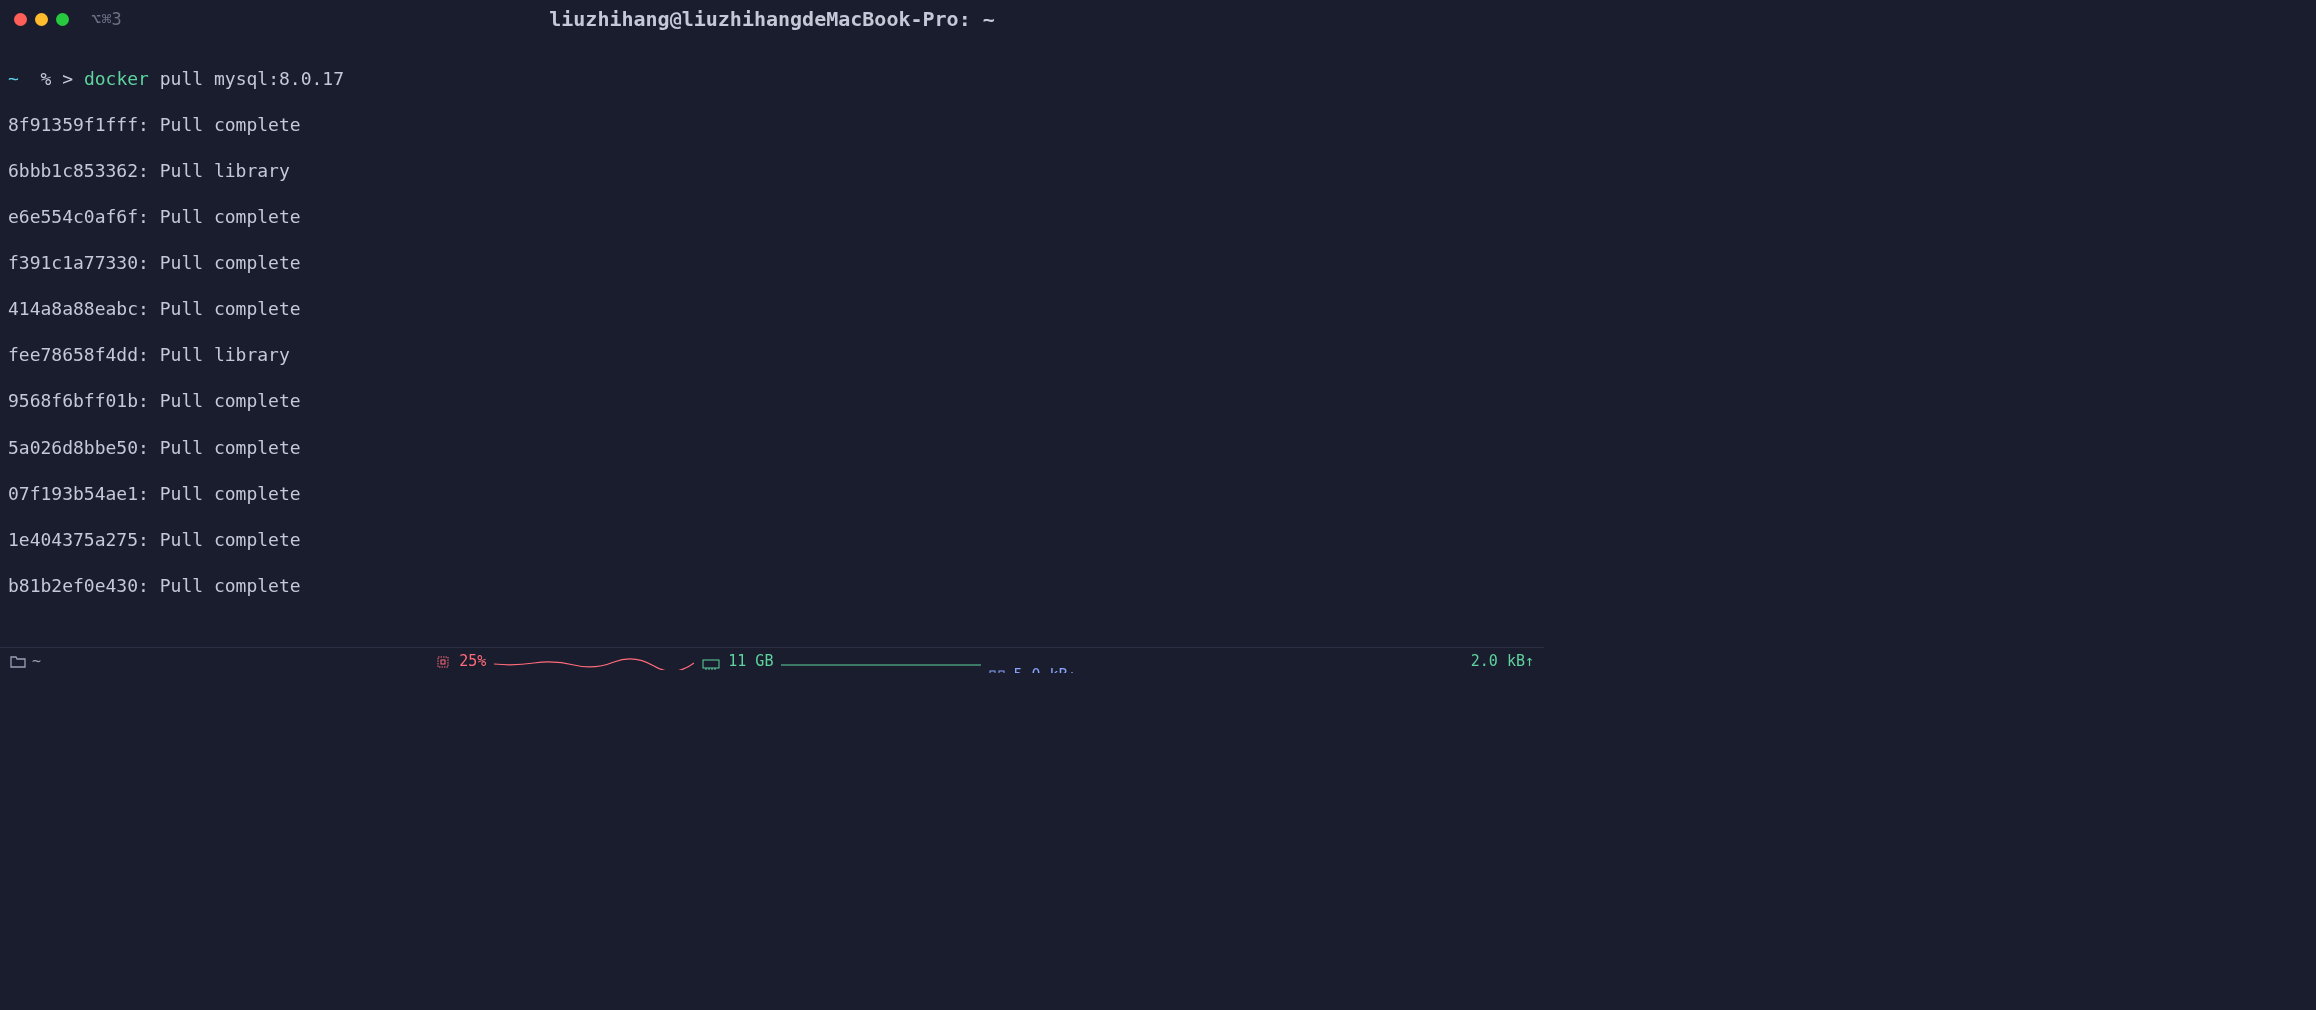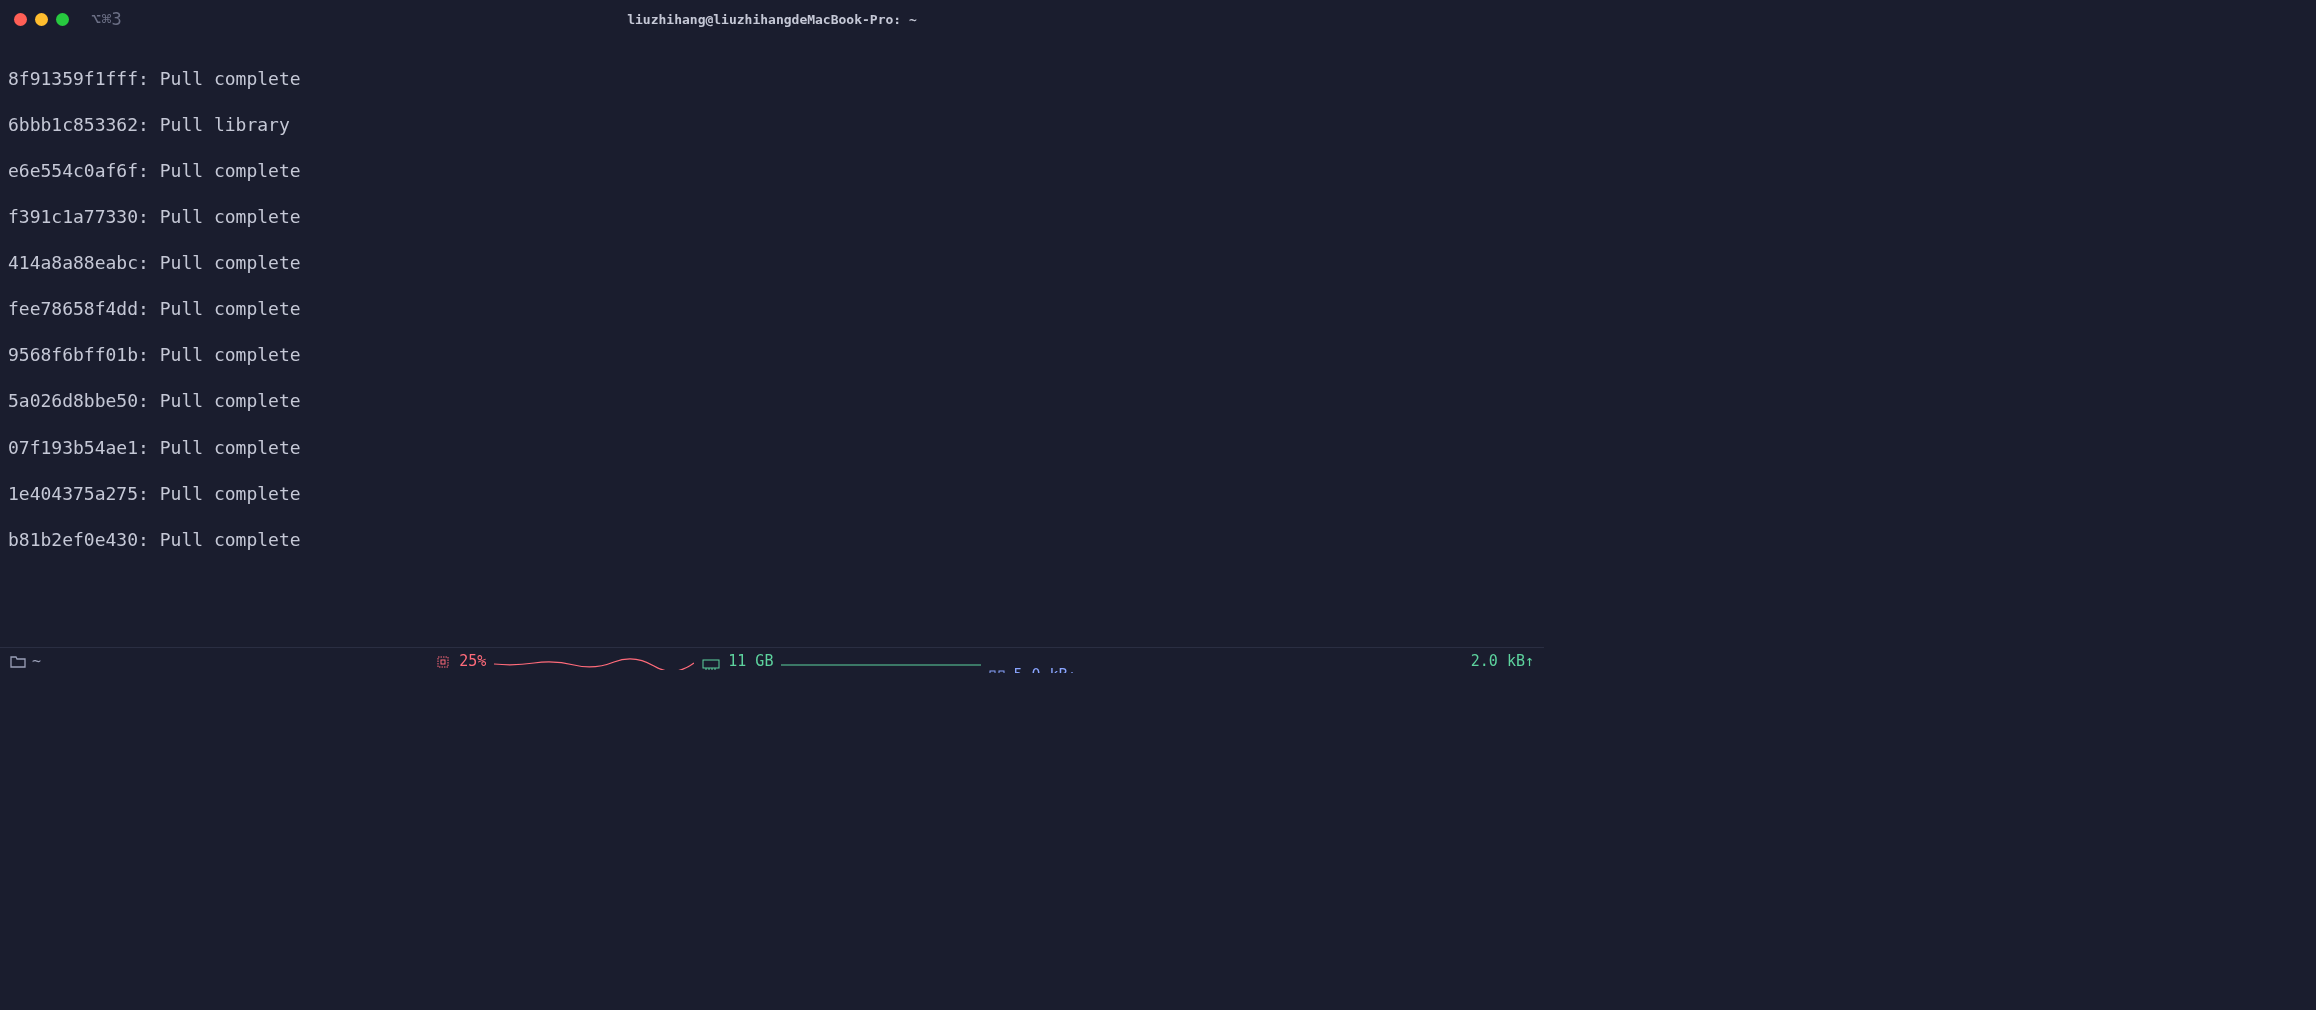--- a/index.html
+++ b/index.html
@@ -31,21 +31,21 @@
       margin-left: 22px;
       color: #6b6f85;
       font-size: 17px;
       font-weight: 500;
     }
     .win-title {
       position: absolute;
       left: 50%;
       transform: translateX(-50%);
       color: #c5c8d6;
-      font-size: 13px;
+      font-size: 20px;
       font-weight: 600;
     }
     .terminal {
       flex: 1;
       padding: 6px 8px 0 8px;
       line-height: 1.28;
       white-space: pre;
       overflow: hidden;
     }
     .line { display: block; }
@@ -84,26 +84,27 @@
   <div class="traffic-lights">
     <div class="traffic-light tl-close"></div>
     <div class="traffic-light tl-min"></div>
     <div class="traffic-light tl-max"></div>
   </div>
   <div class="win-indicator">⌥⌘3</div>
   <div class="win-title">liuzhihang@liuzhihangdeMacBook-Pro: ~</div>
 </div>
 
 <div class="terminal">
+<span class="line"><span class="prompt-tilde">~</span>  <span>%</span> <span>&gt;</span> <span class="green">docker</span><span> pull mysql:8.0.17</span></span>
 <span class="line">8f91359f1fff: Pull complete</span>
 <span class="line">6bbb1c853362: Pull library</span>
 <span class="line">e6e554c0af6f: Pull complete</span>
 <span class="line">f391c1a77330: Pull complete</span>
 <span class="line">414a8a88eabc: Pull complete</span>
-<span class="line">fee78658f4dd: Pull complete</span>
+<span class="line">fee78658f4dd: Pull library</span>
 <span class="line">9568f6bff01b: Pull complete</span>
 <span class="line">5a026d8bbe50: Pull complete</span>
 <span class="line">07f193b54ae1: Pull complete</span>
 <span class="line">1e404375a275: Pull complete</span>
 <span class="line">b81b2ef0e430: Pull complete</span>
 
 
 
 
 

